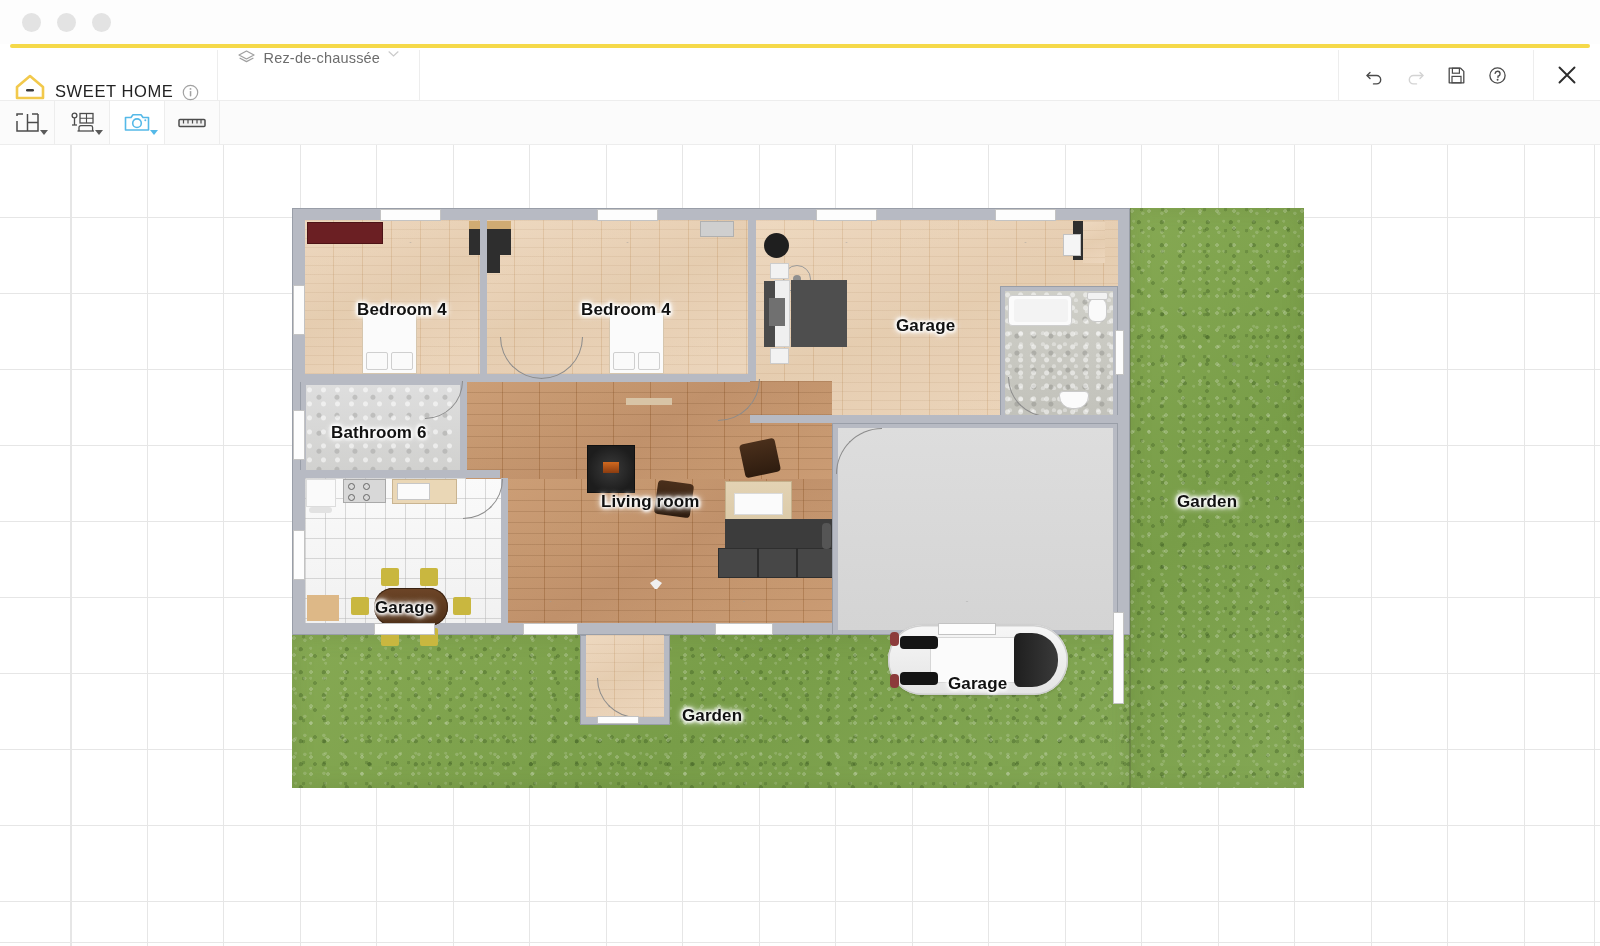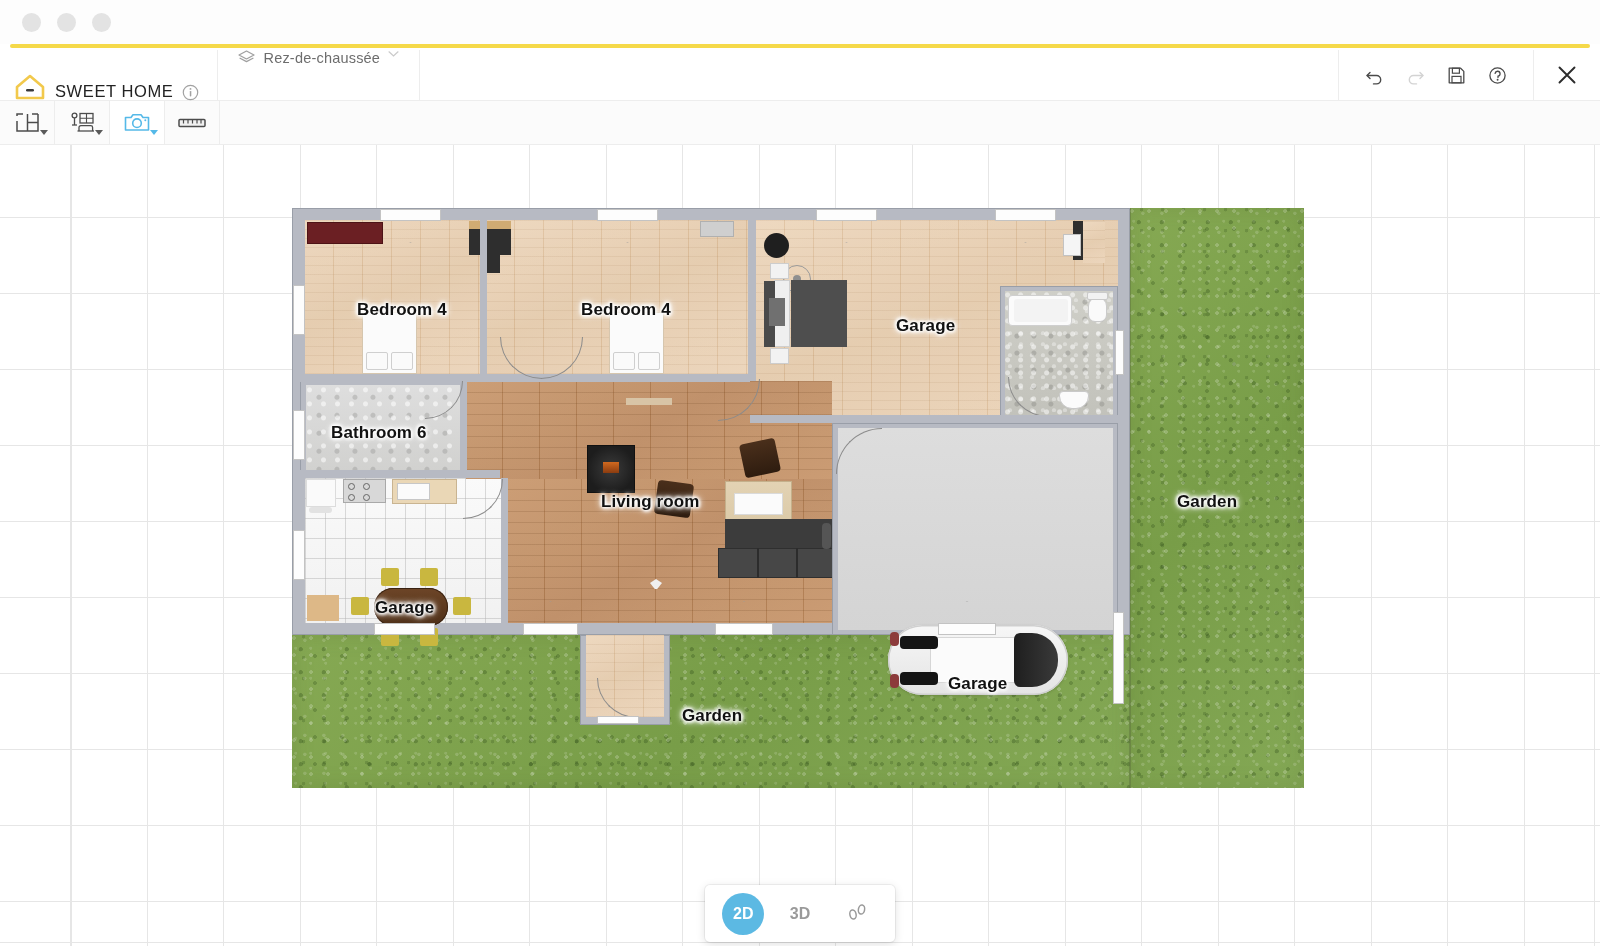--- a/index.html
+++ b/index.html
@@ -534,26 +534,14 @@
       <div class="lyr" style="left:523px; top:456px; width:55px; height:22px; border-top:1.1px solid #9a9a9a; clip-path:polygon(0 100%, 50% 0, 100% 100%); opacity:.55;"></div>
       <div class="lyr" style="left:715px; top:456px; width:58px; height:22px; border-top:1.1px solid #9a9a9a; clip-path:polygon(0 100%, 50% 0, 100% 100%); opacity:.55;"></div>
       <div class="lyr" style="left:938px; top:456px; width:58px; height:22px; border-top:1.1px solid #9a9a9a; clip-path:polygon(0 100%, 50% 0, 100% 100%); opacity:.55;"></div>
 
       <div class="rlabel" style="left:1177px; top:347px;">Garden</div>
       <div class="rlabel" style="left:682px; top:561px;">Garden</div>
 
     </div>
   </div>
 
-  <div class="viewbar">
-    <div class="vb-item active">2D</div>
-    <div class="vb-item">3D</div>
-    <div class="vb-item">
-      <span>
-        <svg width="24" height="24" viewBox="0 0 24 24">
-          <ellipse cx="8" cy="14.5" rx="3.1" ry="4.6" fill="none" stroke="#9a9a9a" stroke-width="1.5" transform="rotate(-12 8 14.5)"></ellipse>
-          <ellipse cx="16.5" cy="9.5" rx="3.1" ry="4.6" fill="none" stroke="#9a9a9a" stroke-width="1.5" transform="rotate(10 16.5 9.5)"></ellipse>
-        </svg>
-      </span>
-    </div>
-  </div>
 
 </div>
 
 </body></html>

